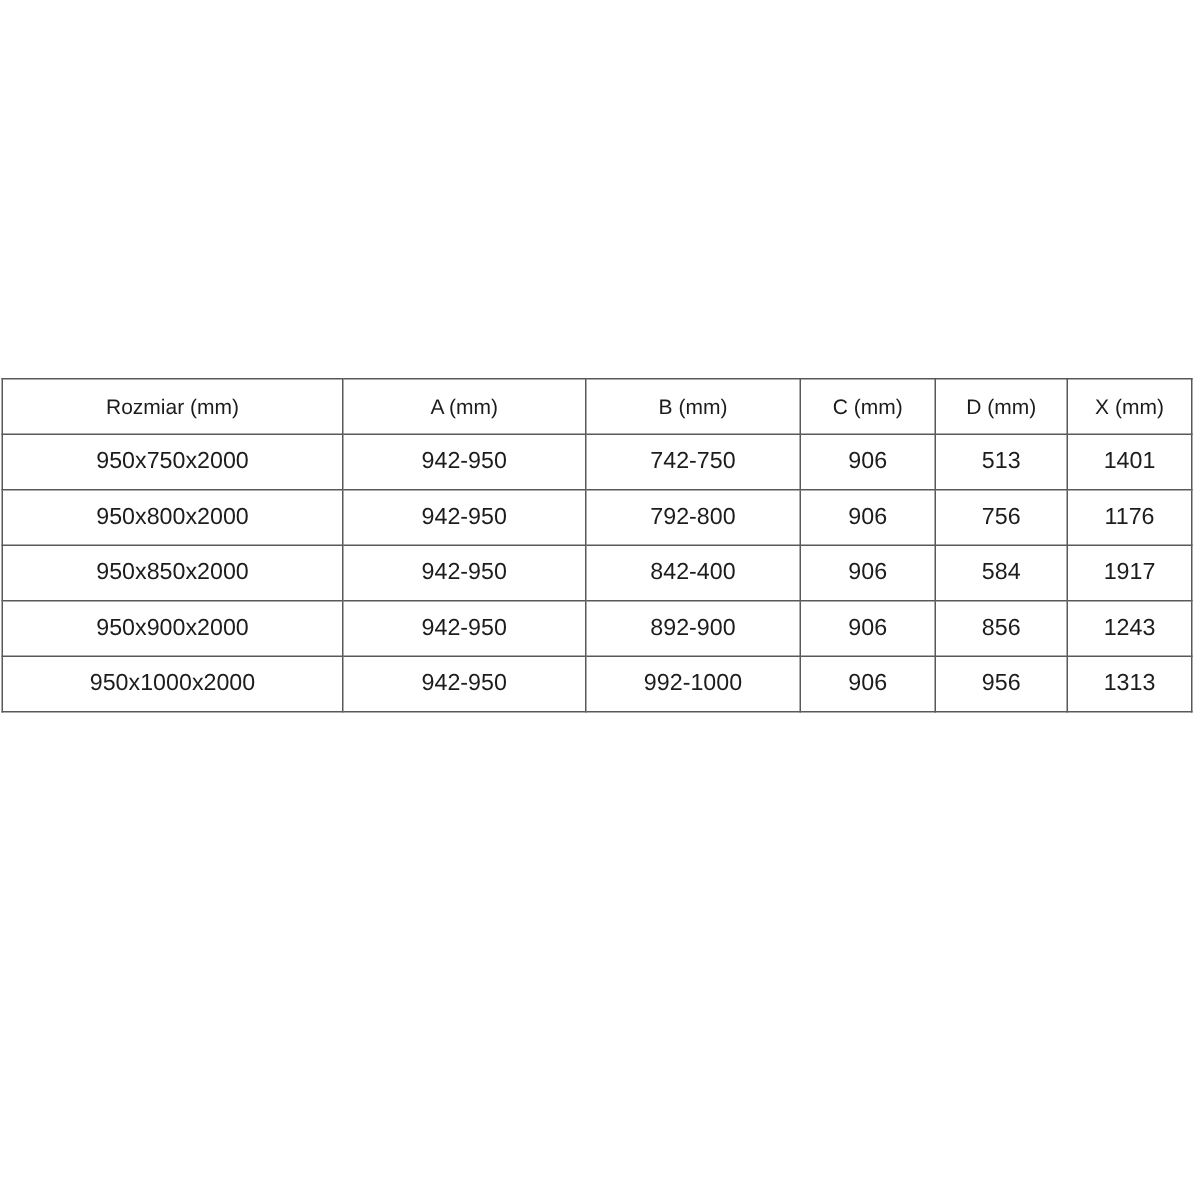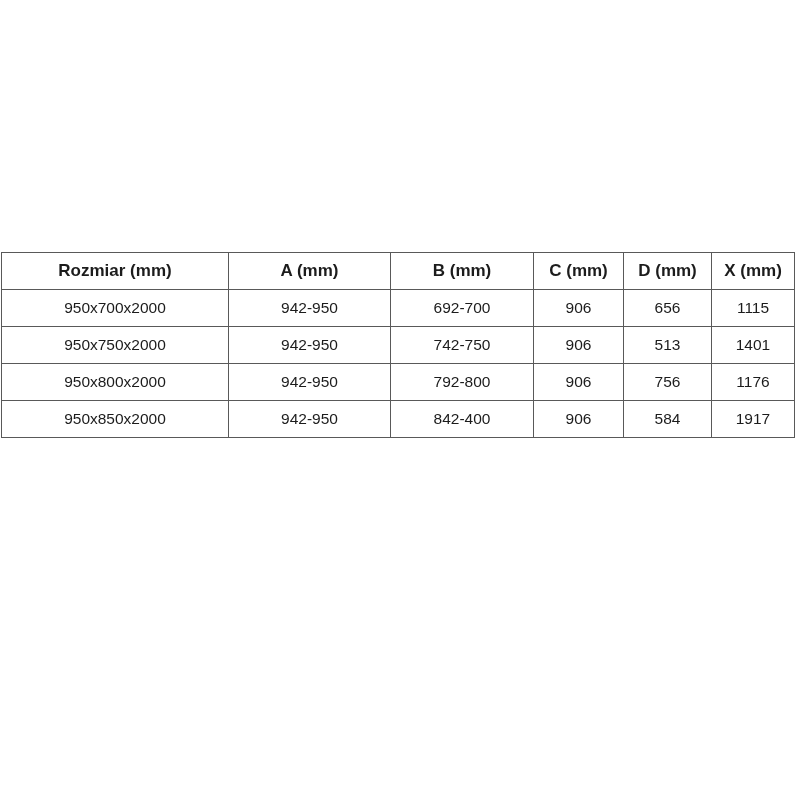--- a/index.html
+++ b/index.html
@@ -28,22 +28,22 @@
     border:1px solid var(--border-color);
     text-align:center;
     vertical-align:middle;
     padding:0;
     height:36px;
     color:var(--text-color);
     overflow:hidden;
     white-space:nowrap;
   }
   .spec-table th{
-    font-size:17px;
-    font-weight:bold;
+    font-size:14px;
+    font-weight:normal;
   }
   .spec-table td{
     font-size:15.5px;
     font-weight:normal;
   }
 </style>
 </head>
 <body>
 
 <table class="spec-table">
@@ -60,28 +60,20 @@
       <th>Rozmiar (mm)</th>
       <th>A (mm)</th>
       <th>B (mm)</th>
       <th>C (mm)</th>
       <th>D (mm)</th>
       <th>X (mm)</th>
     </tr>
   </thead>
   <tbody>
       <tr>
-        <td>950x700x2000</td>
-        <td>942-950</td>
-        <td>692-700</td>
-        <td>906</td>
-        <td>656</td>
-        <td>1115</td>
-      </tr>
-      <tr>
         <td>950x750x2000</td>
         <td>942-950</td>
         <td>742-750</td>
         <td>906</td>
         <td>513</td>
         <td>1401</td>
       </tr>
       <tr>
         <td>950x800x2000</td>
         <td>942-950</td>
@@ -91,14 +83,30 @@
         <td>1176</td>
       </tr>
       <tr>
         <td>950x850x2000</td>
         <td>942-950</td>
         <td>842-400</td>
         <td>906</td>
         <td>584</td>
         <td>1917</td>
       </tr>
+      <tr>
+        <td>950x900x2000</td>
+        <td>942-950</td>
+        <td>892-900</td>
+        <td>906</td>
+        <td>856</td>
+        <td>1243</td>
+      </tr>
+      <tr>
+        <td>950x1000x2000</td>
+        <td>942-950</td>
+        <td>992-1000</td>
+        <td>906</td>
+        <td>956</td>
+        <td>1313</td>
+      </tr>
     </tbody>
 </table>
 
 </body></html>

